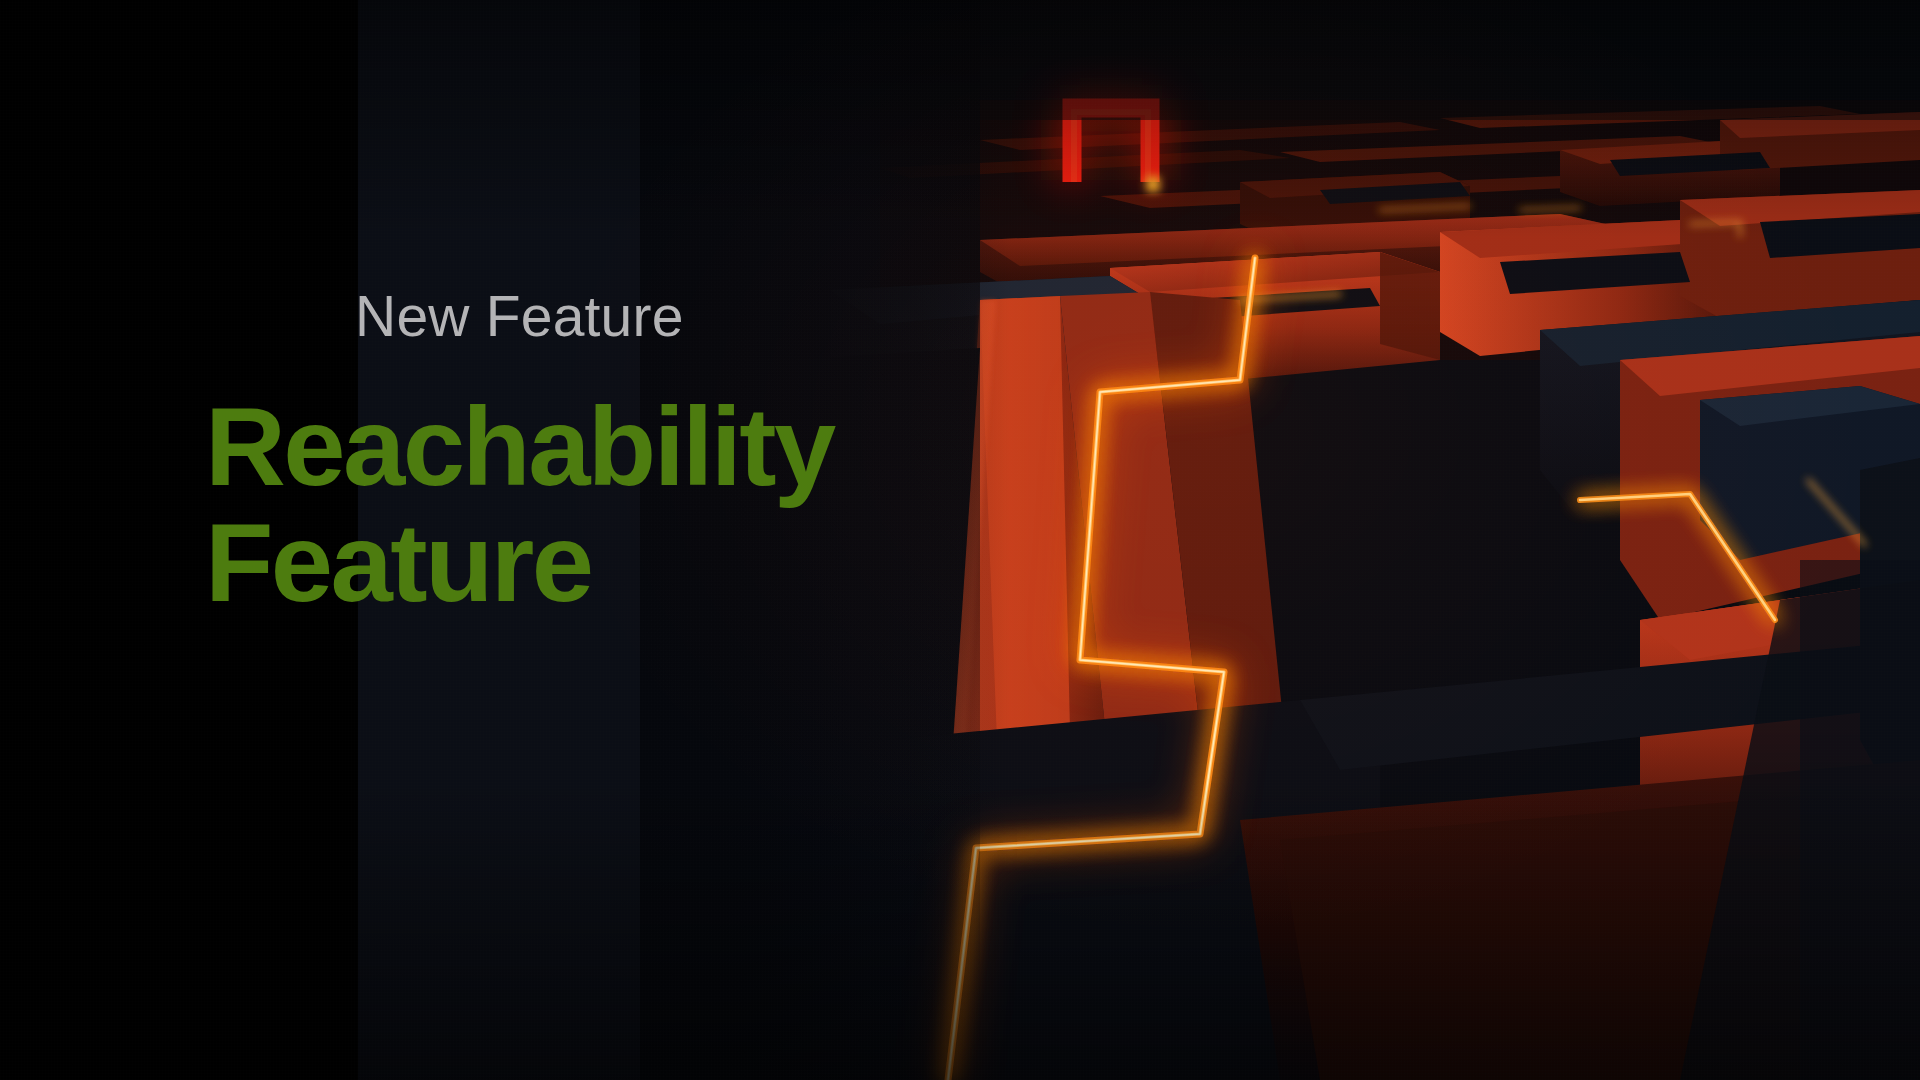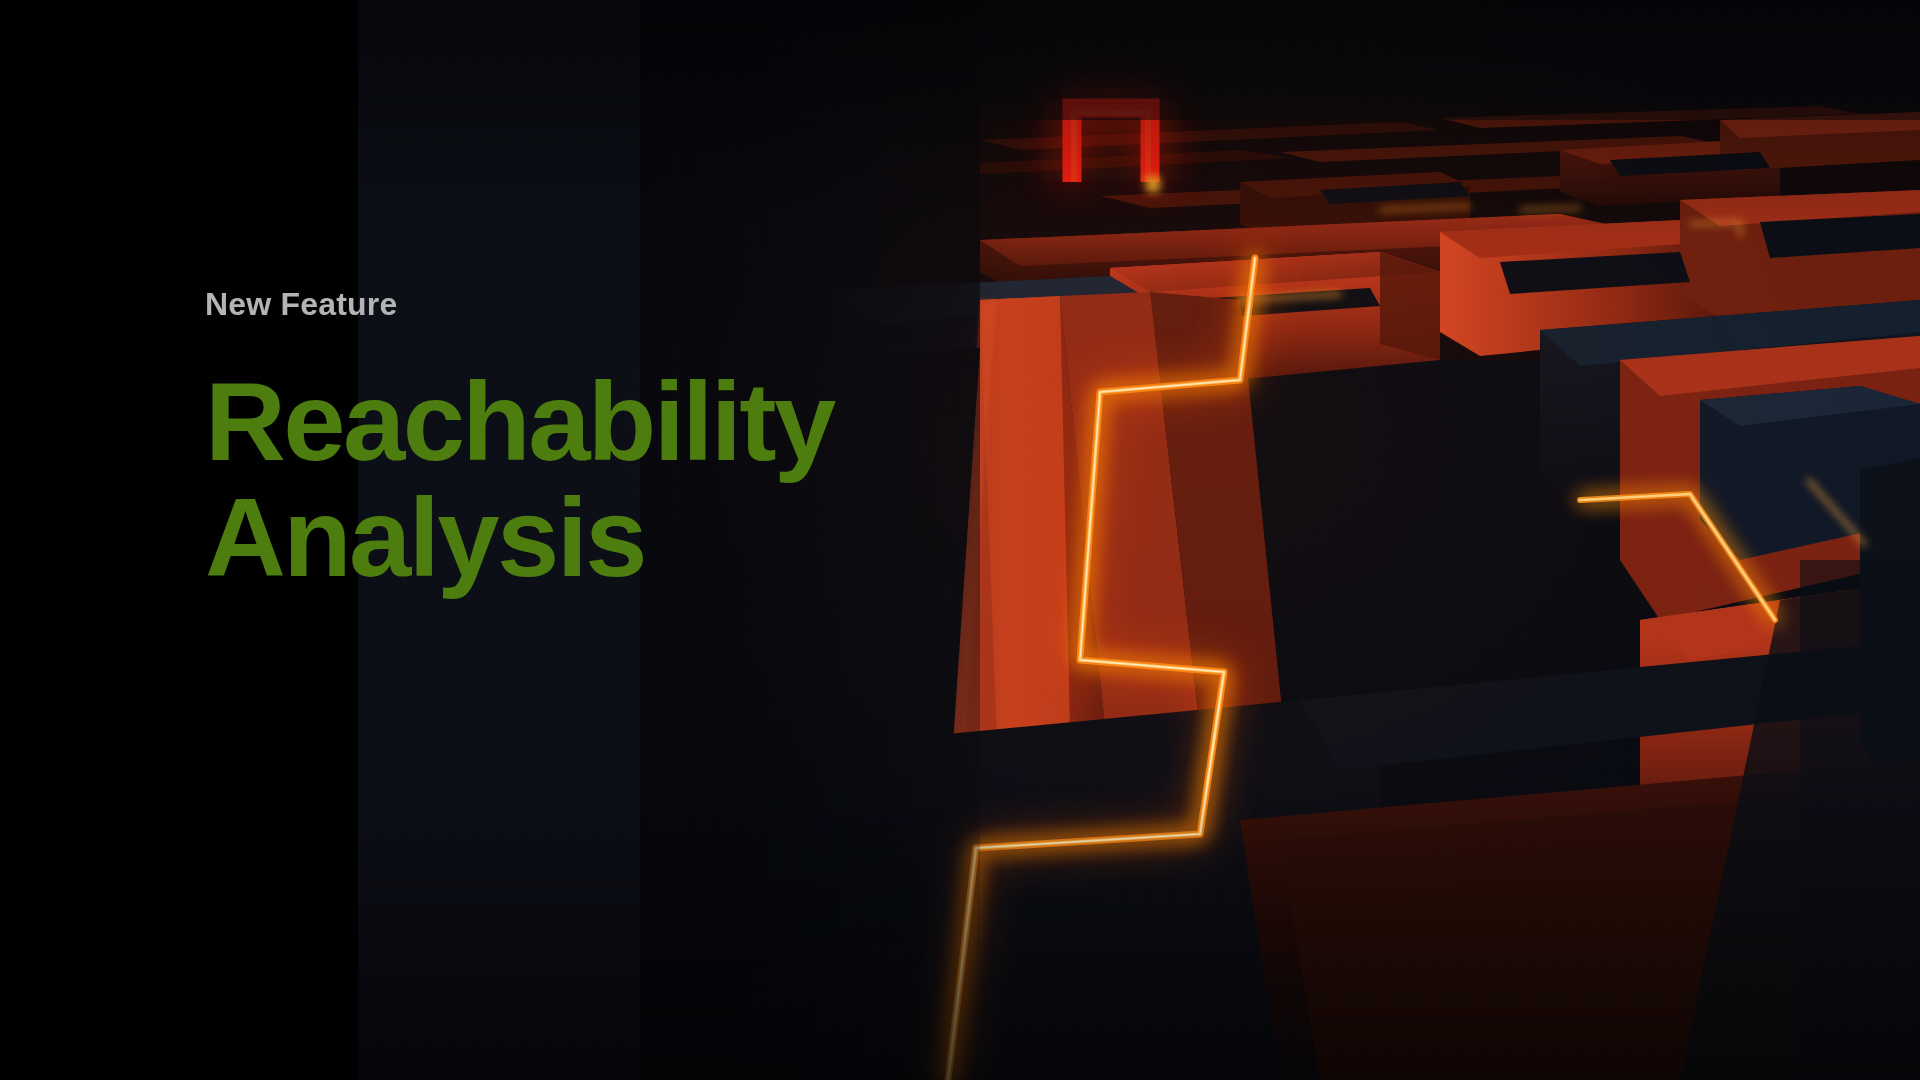--- a/index.html
+++ b/index.html
@@ -65,27 +65,28 @@
   }
 
   
   .copy {
     position: absolute;
     left: 205px;
     top: 288px;
     z-index: 20;
   }
   .eyebrow {
-    font-size: 32px;
-    font-weight: 700;
+    font-size: 57px;
+    font-weight: 400;
     letter-spacing: 0.2px;
     color: #b4b4b6;
     line-height: 1.0;
     margin: 0 0 44px 0;
     white-space: nowrap;
+    text-align: center;
   }
   .headline {
     font-size: 112px;
     font-weight: 700;
     letter-spacing: -2.6px;
     color: #4d7c0f;
     line-height: 1.04;
     margin: 0;
     white-space: nowrap;
   }
@@ -293,17 +294,17 @@
   </div>
 
   <div class="art-fade-left"></div>
   <div class="art-vignette"></div>
   <div class="grain"></div>
 
   <div class="copy">
     <div class="eyebrow">New Feature</div>
     <h1 class="headline">
       <span class="ln">Reachability</span>
-      <span class="ln">Analysis</span>
+      <span class="ln">Feature</span>
     </h1>
   </div>
 
 </div>
 
 </body></html>

